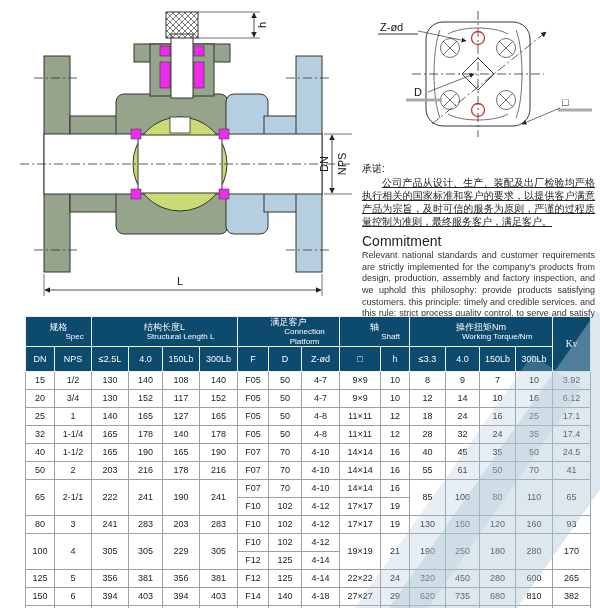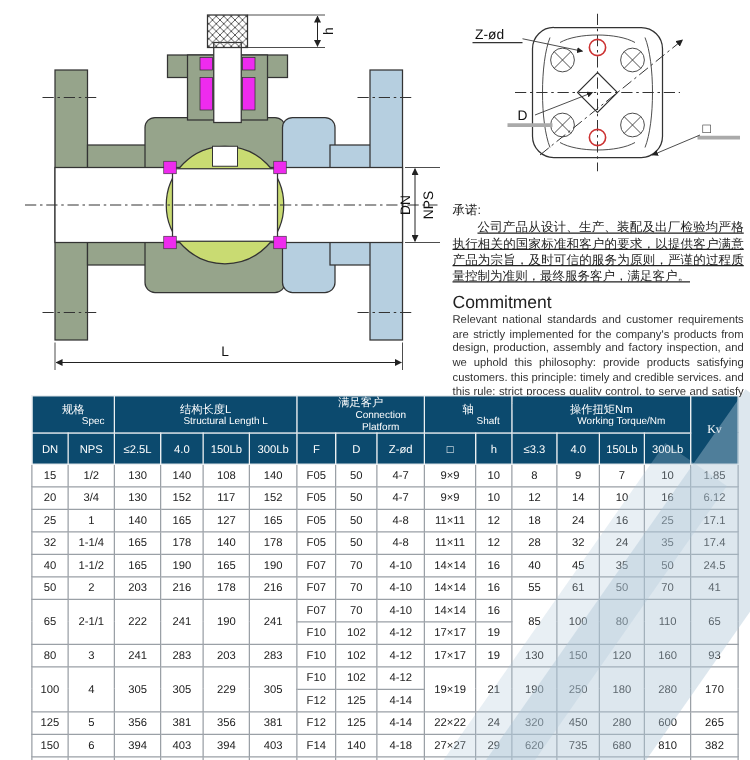--- a/index.html
+++ b/index.html
@@ -224,21 +224,21 @@
             <td>140</td>
             <td class="gb">F05</td>
             <td>50</td>
             <td>4-7</td>
             <td class="gb">9×9</td>
             <td>10</td>
             <td class="gb">8</td>
             <td>9</td>
             <td>7</td>
             <td>10</td>
-            <td class="gb">1.85</td>
+            <td class="gb">3.92</td>
           </tr>
           <tr>
             <td>20</td>
             <td>3/4</td>
             <td class="gb">130</td>
             <td>152</td>
             <td>117</td>
             <td>152</td>
             <td class="gb">F05</td>
             <td>50</td>

